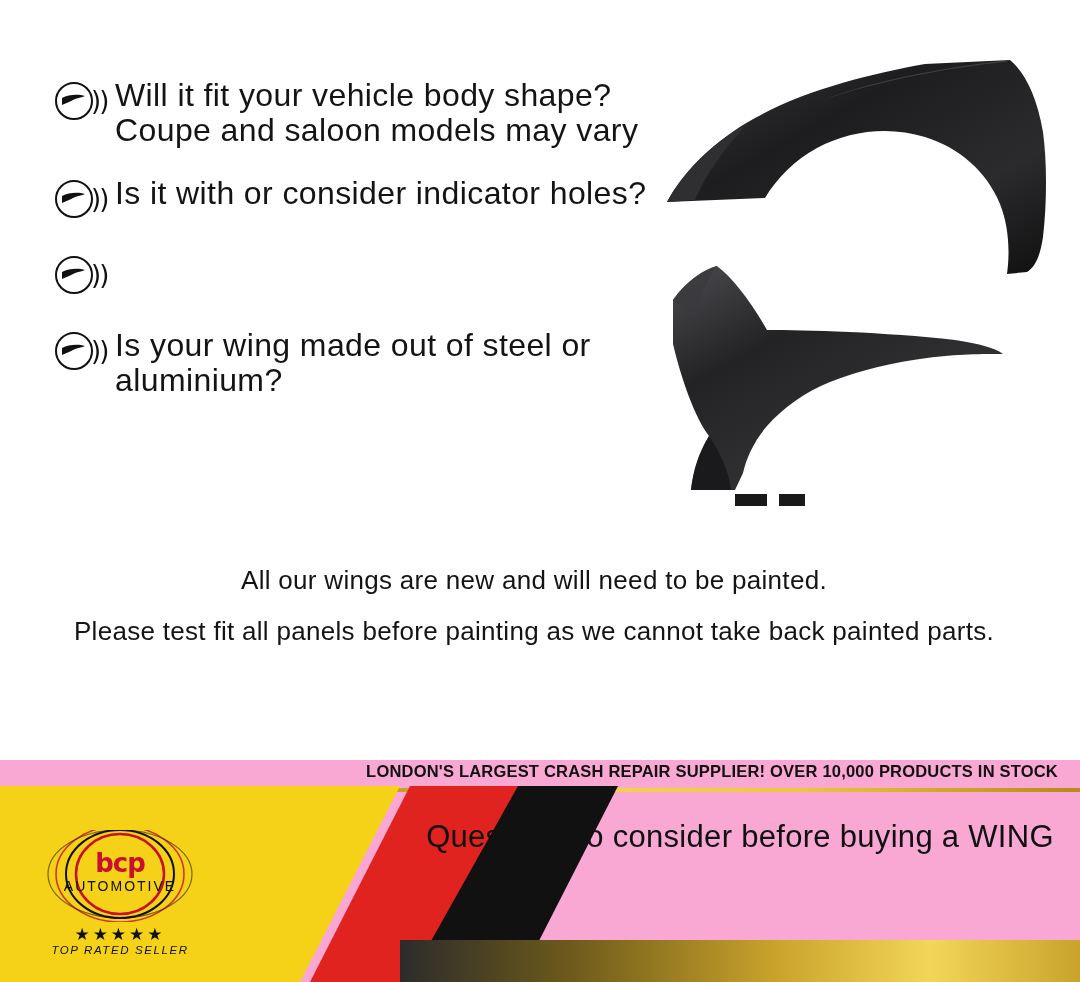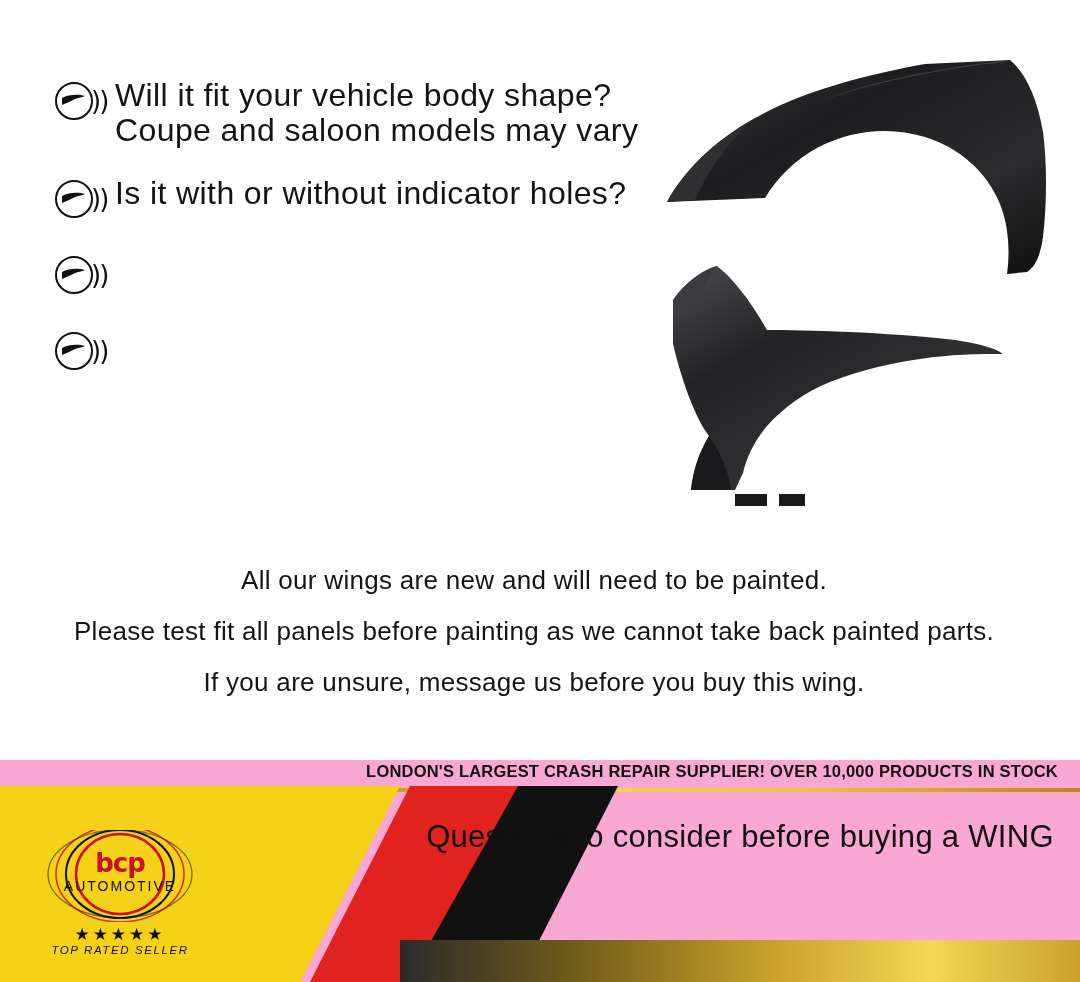--- a/index.html
+++ b/index.html
@@ -265,41 +265,42 @@
   </div>
 
   <div class="q-row">
     <div class="q-icon">
       <div class="circle"></div>
       <svg class="wing" viewBox="0 0 24 14">
         <path d="M0,11 L0,4 C7,0 17,0 23,2 C20,3.5 15,4 12,5.5 C8,7.5 5,9 0,11 Z" fill="#111"></path>
       </svg>
       <span class="wave">))</span>
     </div>
-    <div class="q-text">Is it with or without indicator holes?</div>
+    <div class="q-text">Is it with or consider indicator holes?</div>
   </div>
 
   <div class="q-row">
     <div class="q-icon">
       <div class="circle"></div>
       <svg class="wing" viewBox="0 0 24 14">
         <path d="M0,11 L0,4 C7,0 17,0 23,2 C20,3.5 15,4 12,5.5 C8,7.5 5,9 0,11 Z" fill="#111"></path>
       </svg>
       <span class="wave">))</span>
     </div>
   </div>
 
   <div class="q-row">
     <div class="q-icon">
       <div class="circle"></div>
       <svg class="wing" viewBox="0 0 24 14">
         <path d="M0,11 L0,4 C7,0 17,0 23,2 C20,3.5 15,4 12,5.5 C8,7.5 5,9 0,11 Z" fill="#111"></path>
       </svg>
       <span class="wave">))</span>
     </div>
+    <div class="q-text">Is your wing made out of steel or aluminium?</div>
   </div>
 
 </div>
 
 <svg id="wing-top" viewBox="0 0 395 230">
   <defs>
     <linearGradient id="gTop" x1="0" y1="0" x2="1" y2="1">
       <stop offset="0%" stop-color="#3a3a3c"></stop>
       <stop offset="35%" stop-color="#1d1d1f"></stop>
       <stop offset="70%" stop-color="#2b2b2d"></stop>
@@ -328,21 +329,20 @@
            C38,214 44,196 54,178 C40,160 26,120 18,86 Z" fill="url(#gBot)"></path>
   <path d="M54,178 C66,196 74,214 76,232 L36,232 C38,212 44,194 54,178 Z" fill="#1a1a1c"></path>
   <path d="M80,236 L112,236 L112,248 L80,248 Z" fill="#191919"></path>
   <path d="M124,236 L150,236 L150,248 L124,248 Z" fill="#191919"></path>
   <path d="M18,42 C32,22 50,11 62,8 C52,22 44,40 40,60 Z" fill="#3b3b3e" opacity="0.85"></path>
 </svg>
 
 <div id="notes">
   <p>All our wings are new and will need to be painted.</p>
   <p class="wide">Please test fit all panels before painting as we cannot take back painted parts.</p>
-  <p>If you are unsure, message us before you buy this wing.</p>
 </div>
 
 <div id="banner">
 
   <div id="tagline-wrap">
     <div id="tagline">LONDON'S LARGEST CRASH REPAIR SUPPLIER! OVER 10,000 PRODUCTS IN STOCK</div>
     <div id="tagline-rule"></div>
   </div>
 
   <div class="diag" id="yellow-block"></div>

